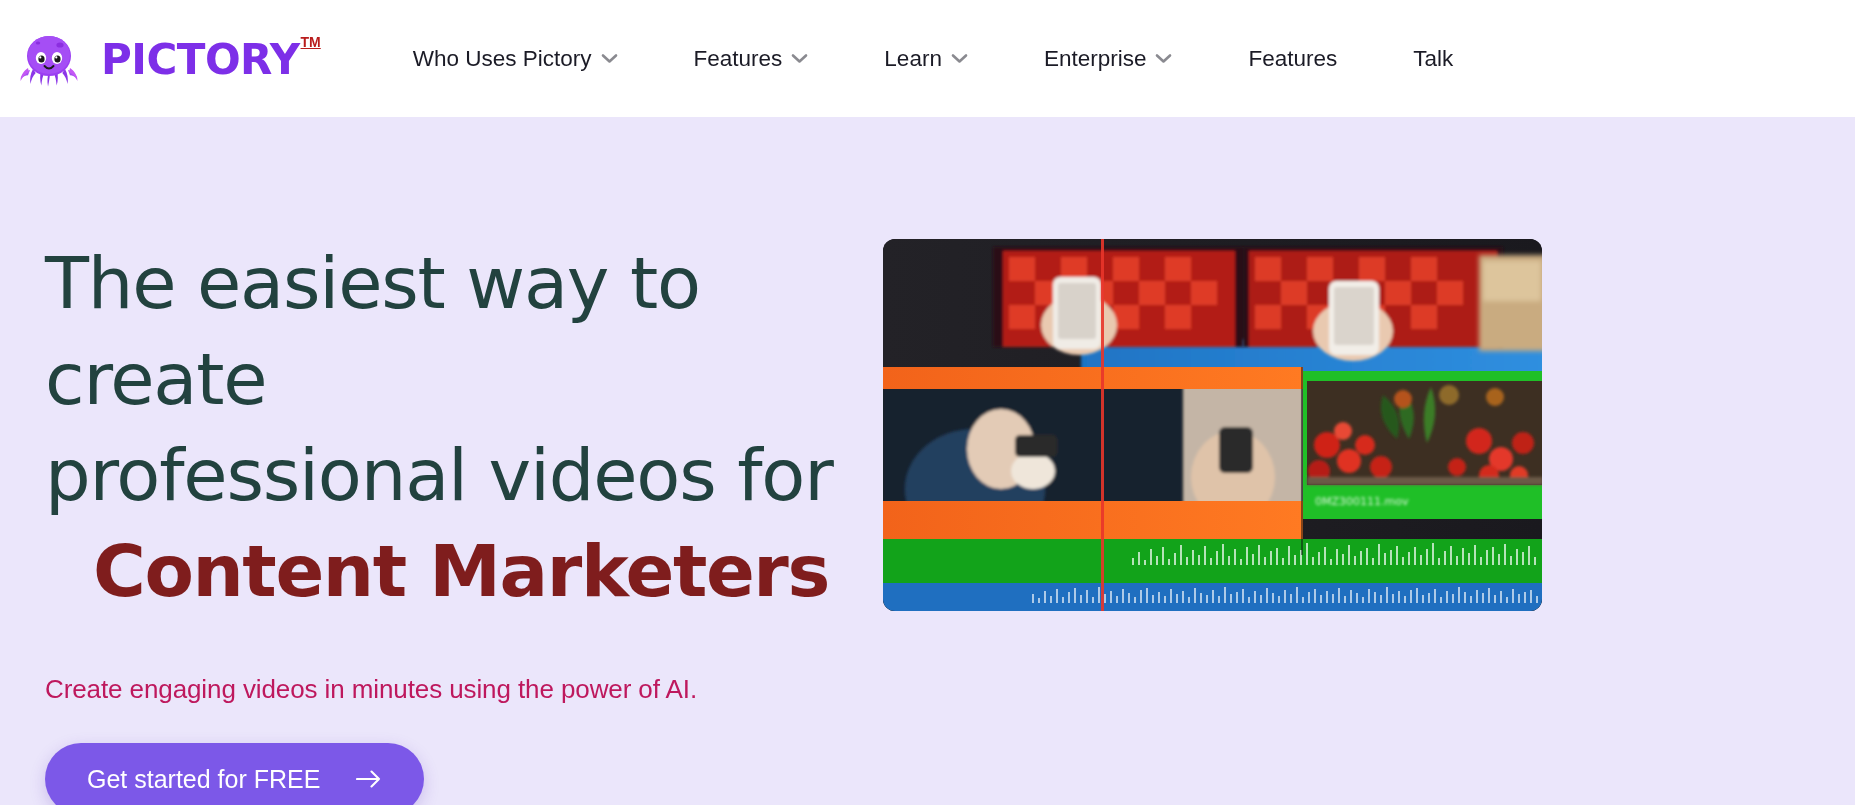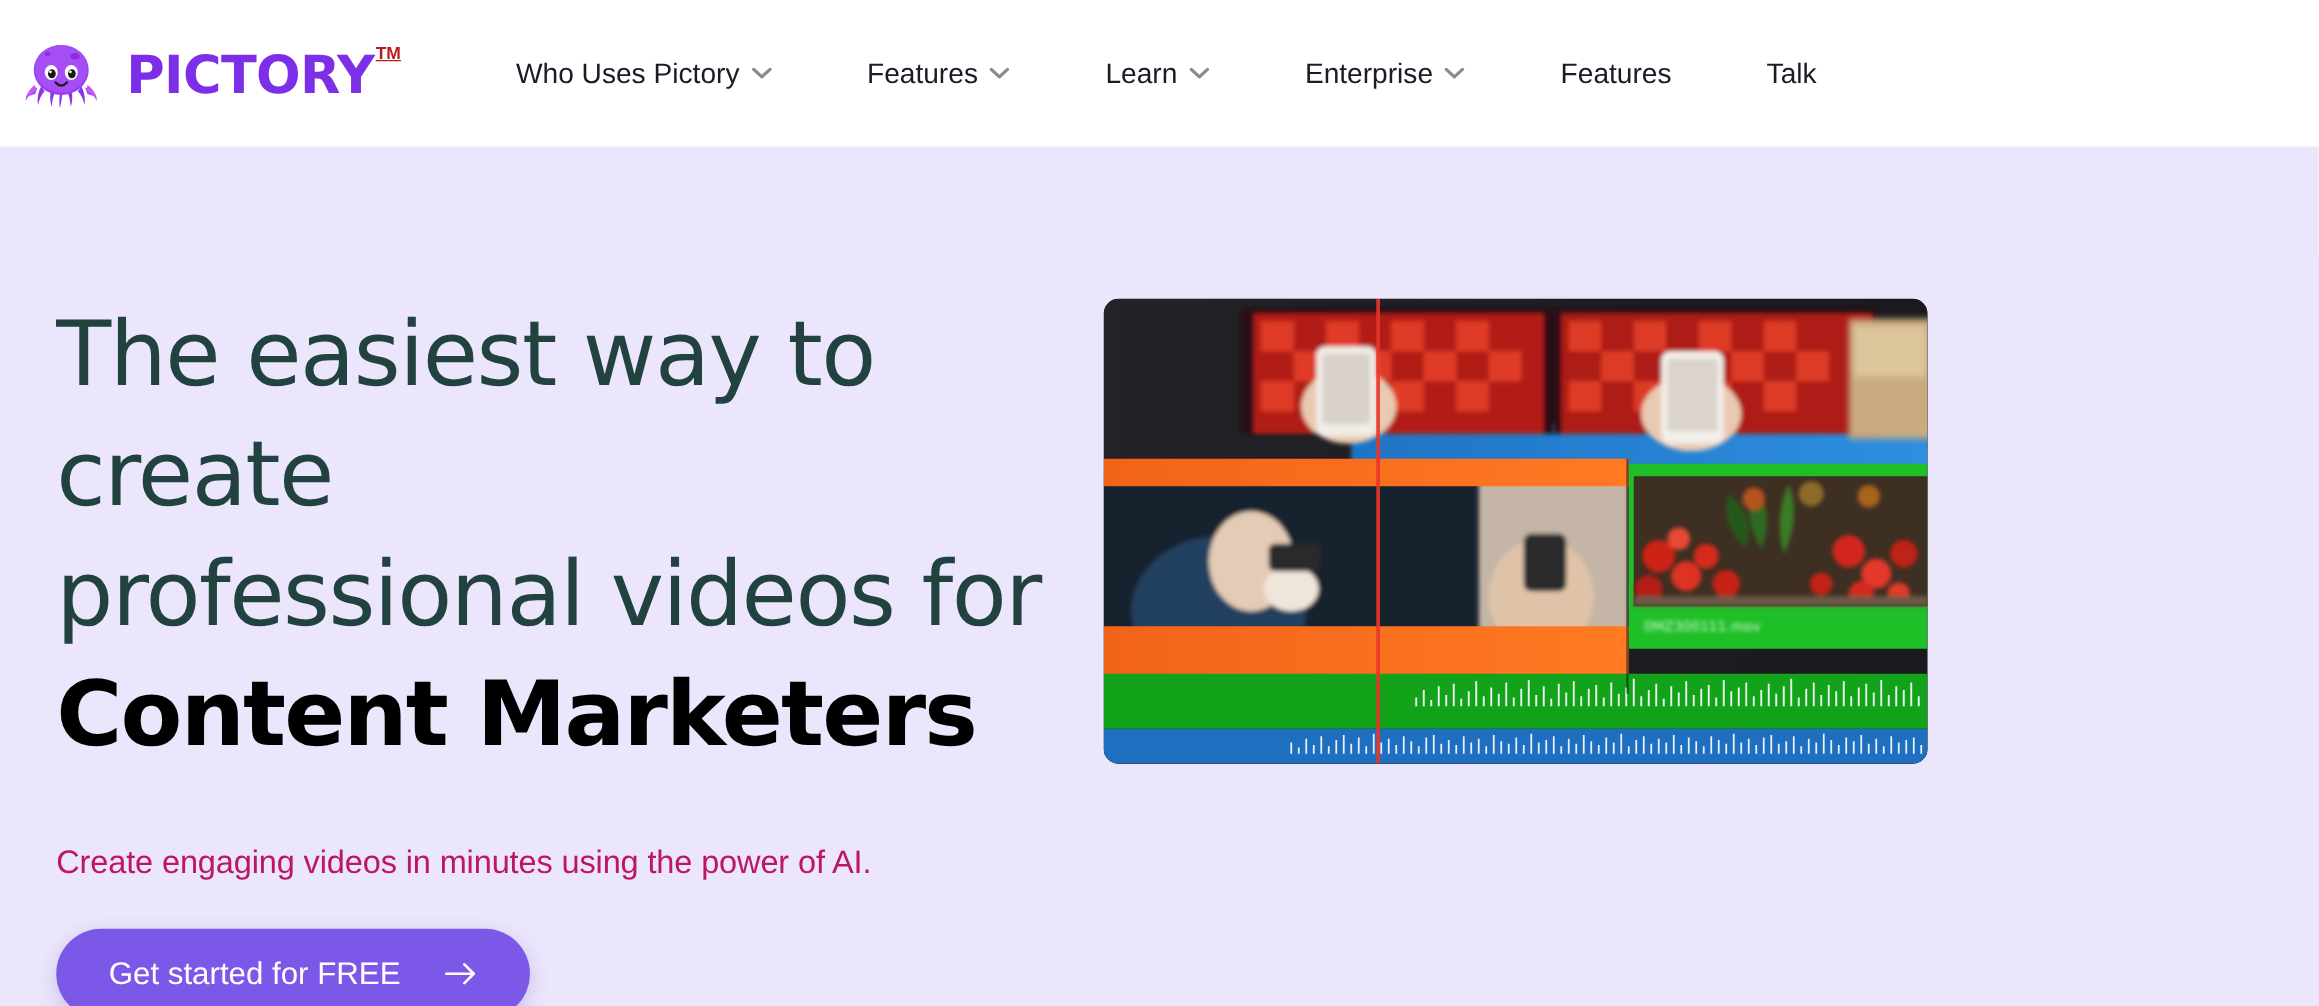--- a/index.html
+++ b/index.html
@@ -151,23 +151,24 @@
     font-family: "DejaVu Sans", sans-serif;
     font-size: 72px;
     line-height: 96px;
     font-weight: 400;
     color: #22423f;
     letter-spacing: -1.2px;
   }
 
   .headline-accent {
     display: block;
-    color: #000000;
+    color: #7f1d1d;
     font-weight: 700;
     letter-spacing: -1.4px;
+    margin-left: 48px;
   }
 
   .subhead {
     margin-top: 55px;
     font-size: 26px;
     color: #be185d;
     font-family: Liberation Sans, sans-serif;
     letter-spacing: -0.1px;
   }
 

